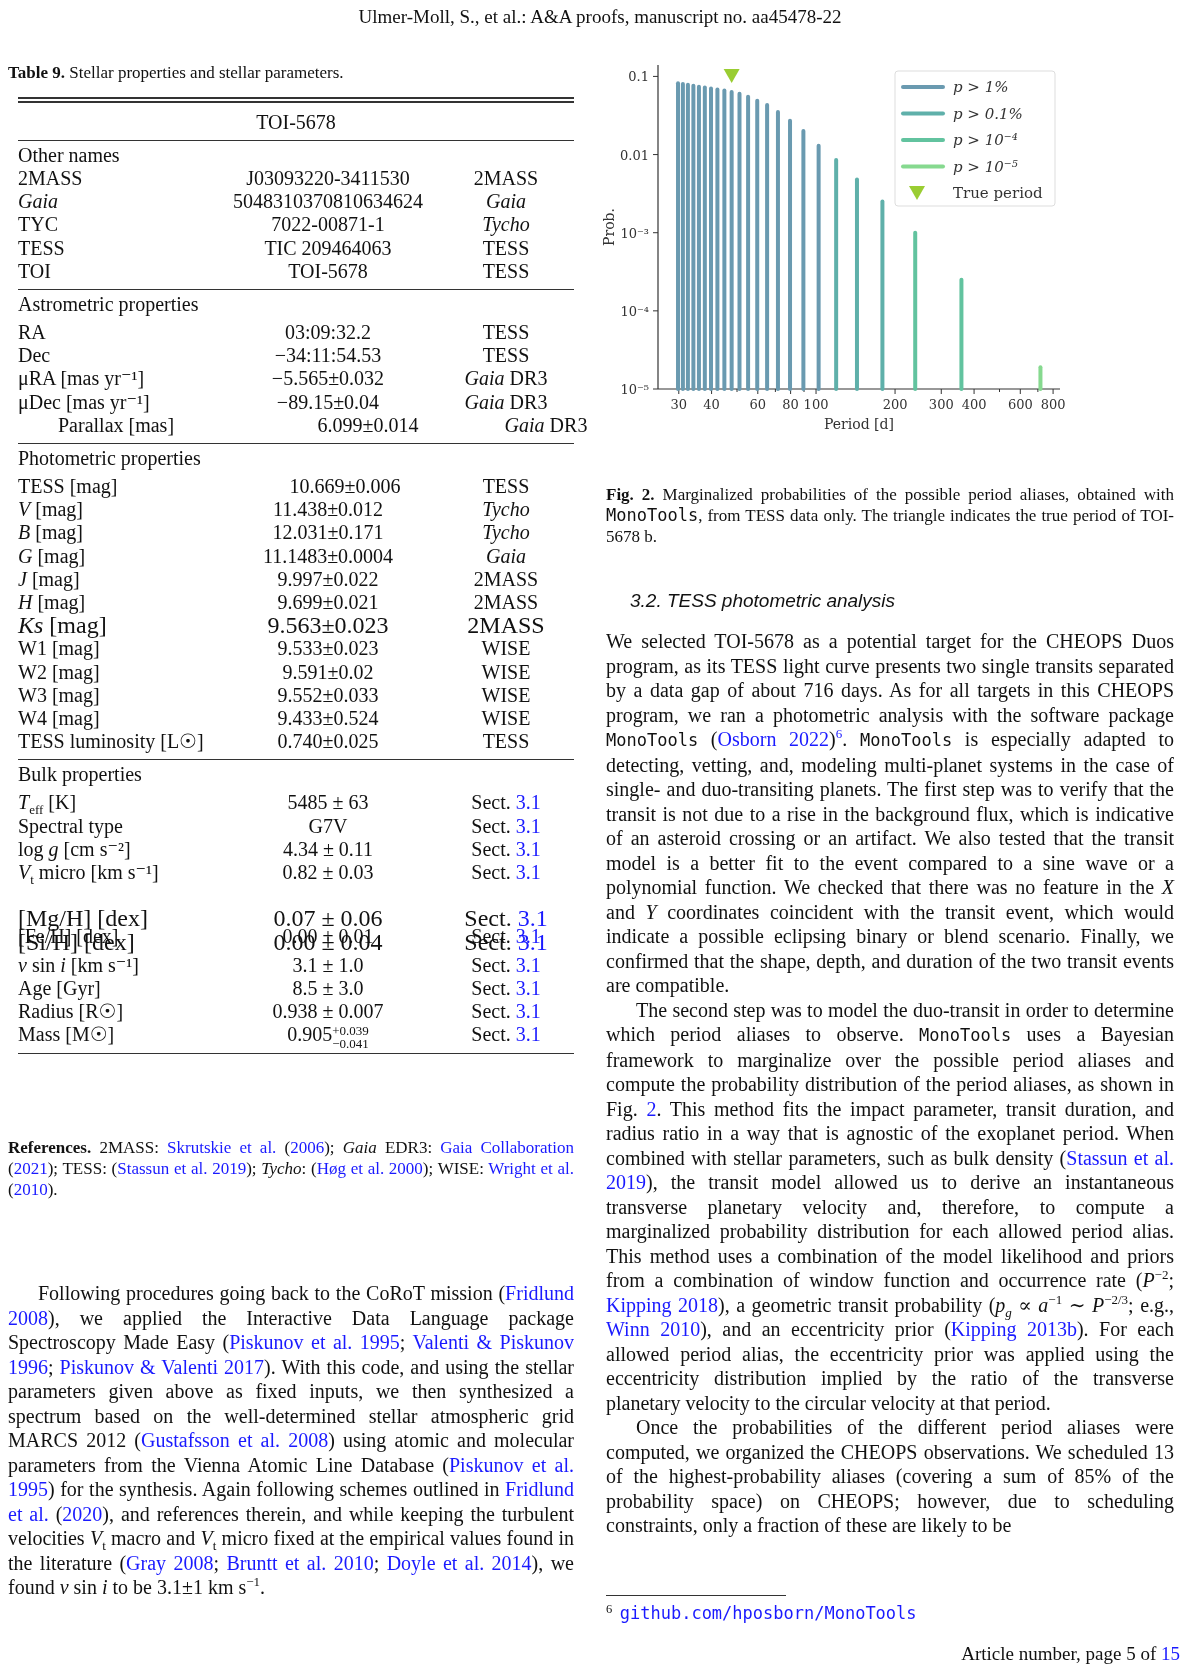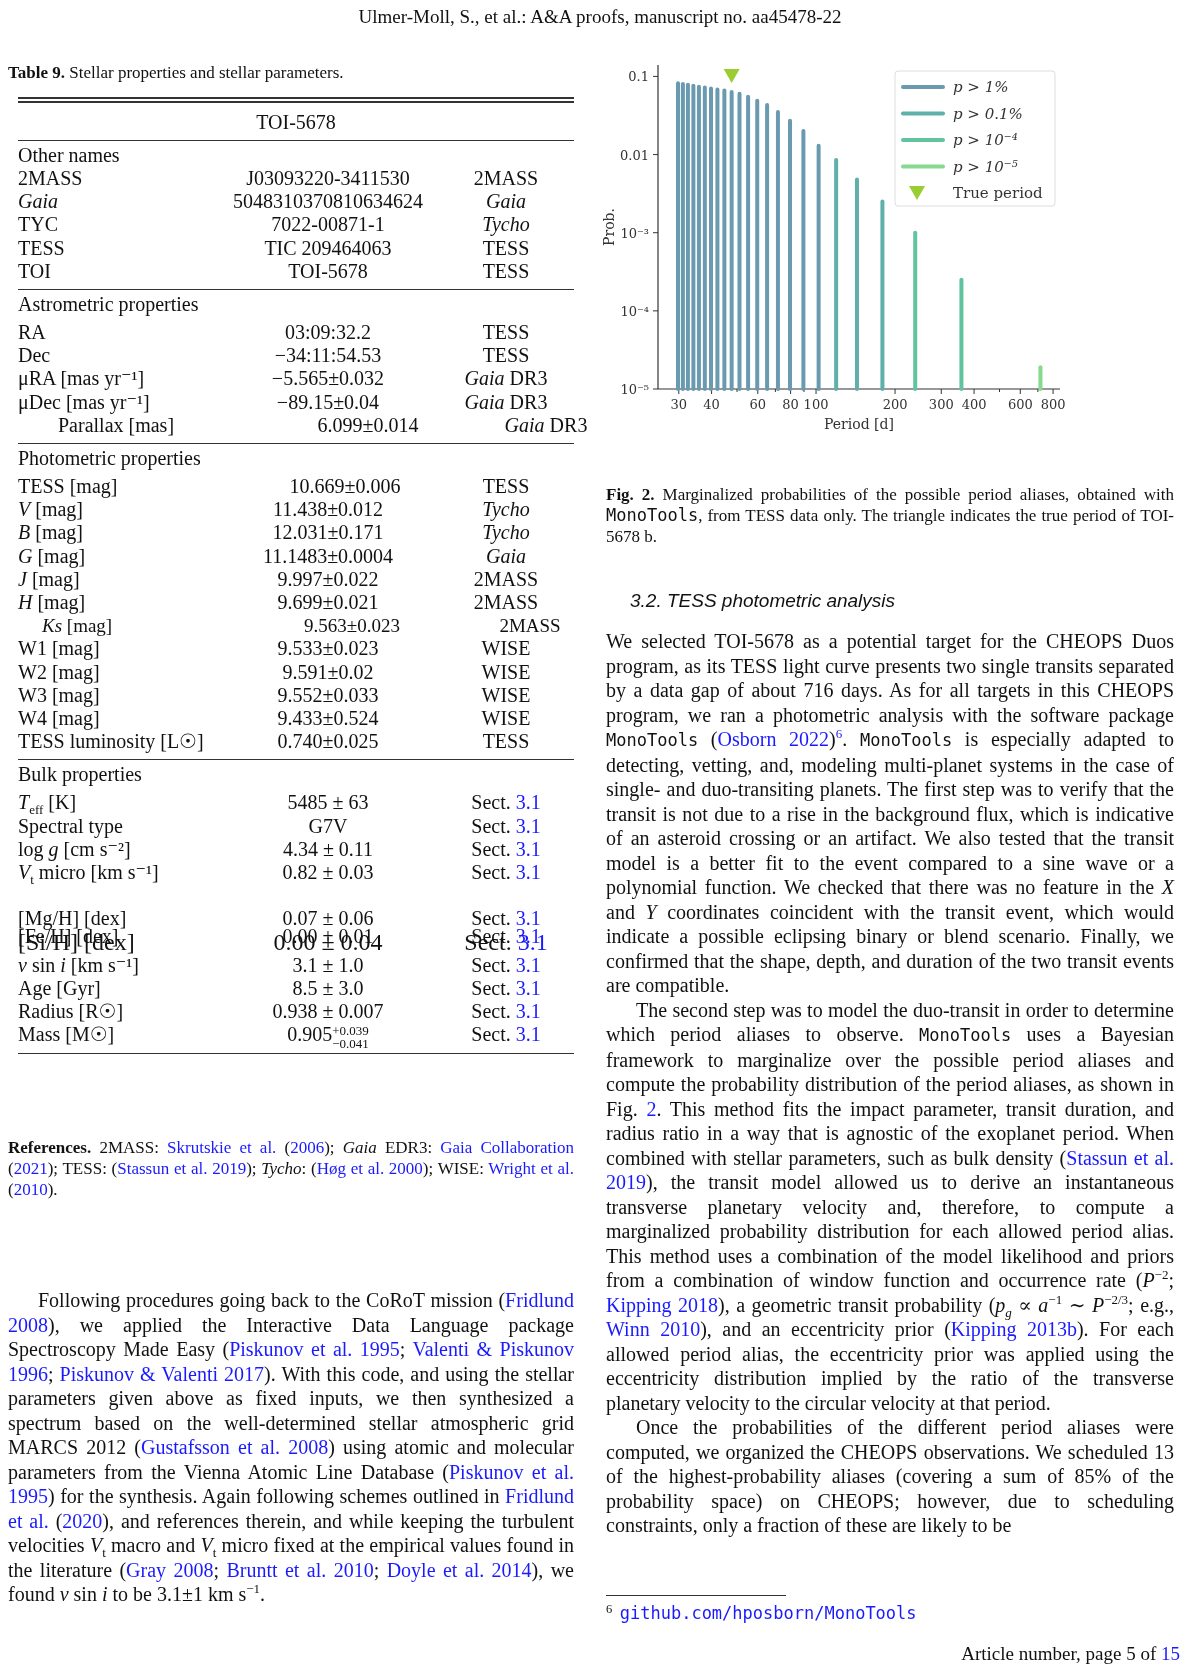--- a/index.html
+++ b/index.html
@@ -4,21 +4,21 @@
 <style>
   html, body { margin:0; padding:0; background:#fff; }
   body { width:1200px; height:1670px; position:relative; font-family:"Liberation Serif","DejaVu Serif",serif; color:#111; overflow:hidden; }
   a, .link { color:#1a1aff; text-decoration:none; }
   .header { position:absolute; top:6px; left:0; width:1200px; text-align:center; font-size:19px; }
   .caption { font-size:17px; margin:6px 0 0 0; }
   .caption b { font-weight:bold; }
   .dbl { position:absolute; left:18px; width:556px; border-top:2px solid #333; }
   .rule { position:absolute; left:18px; width:556px; border-top:1.6px solid #333; }
   .refs { position:absolute; left:8px; top:1137px; width:566px; font-size:17px; line-height:21px; text-align:justify; }
-  .body-left { position:absolute; left:8px; top:1281px; width:566px; font-size:20px; line-height:24.5px; text-align:justify;margin-top:7px; }
+  .body-left { position:absolute; left:8px; top:1281px; width:566px; font-size:20px; line-height:24.5px; text-align:justify; }
   .body-right { position:absolute; left:606px; top:629px; width:568px; font-size:20px; line-height:24.5px; text-align:justify; }
   p { margin:0; }
   p.indent { text-indent:30px; }
   .mono { font-family:"DejaVu Sans Mono","Liberation Mono",monospace; font-size:17px; }
   .figcap { position:absolute; left:606px; top:484px; width:568px; font-size:17px; line-height:21px; text-align:justify; }
   .sect { position:absolute; left:606px; top:590px; font-family:"Liberation Sans","DejaVu Sans",sans-serif; font-style:italic; font-size:19px;margin-left:24px; }
   .fnrule { position:absolute; left:606px; top:1595px; width:180px; border-top:1px solid #333; }
   .footnote { position:absolute; left:606px; top:1602px; font-size:15px; }
   .footer { position:absolute; right:20px; top:1643px; font-size:19px; }
   svg text { font-family:"DejaVu Serif","Liberation Serif",serif; }
@@ -116,21 +116,21 @@
     <div style="position: absolute; left: 18px; top: 567.8px; width: 556px; height: 23.2px; font-size: 20px; line-height: 23.2px;">
       <span style="position: absolute; left: 0px; white-space: nowrap;"><i>J</i> [mag]</span>
       <span style="position: absolute; left: 200px; width: 220px; text-align: center; white-space: nowrap;">9.997±0.022</span>
       <span style="position: absolute; left: 420px; width: 136px; text-align: center; white-space: nowrap;">2MASS</span>
     </div>
     <div style="position: absolute; left: 18px; top: 591px; width: 556px; height: 23.2px; font-size: 20px; line-height: 23.2px;">
       <span style="position: absolute; left: 0px; white-space: nowrap;"><i>H</i> [mag]</span>
       <span style="position: absolute; left: 200px; width: 220px; text-align: center; white-space: nowrap;">9.699±0.021</span>
       <span style="position: absolute; left: 420px; width: 136px; text-align: center; white-space: nowrap;">2MASS</span>
     </div>
-    <div style="position: absolute; left: 18px; top: 614.2px; width: 556px; height: 23.2px; font-size: 19px; line-height: 23.2px; margin-left: 24px;">
+    <div style="position: absolute; left: 18px; top: 614.2px; width: 556px; height: 23.2px; font-size: 24px; line-height: 23.2px;">
       <span style="position: absolute; left: 0px; white-space: nowrap;"><i>Ks</i> [mag]</span>
       <span style="position: absolute; left: 200px; width: 220px; text-align: center; white-space: nowrap;">9.563±0.023</span>
       <span style="position: absolute; left: 420px; width: 136px; text-align: center; white-space: nowrap;">2MASS</span>
     </div>
     <div style="position: absolute; left: 18px; top: 637.4px; width: 556px; height: 23.2px; font-size: 20px; line-height: 23.2px;">
       <span style="position: absolute; left: 0px; white-space: nowrap;">W1 [mag]</span>
       <span style="position: absolute; left: 200px; width: 220px; text-align: center; white-space: nowrap;">9.533±0.023</span>
       <span style="position: absolute; left: 420px; width: 136px; text-align: center; white-space: nowrap;">WISE</span>
     </div>
     <div style="position: absolute; left: 18px; top: 660.6px; width: 556px; height: 23.2px; font-size: 20px; line-height: 23.2px;">
@@ -173,21 +173,21 @@
     <div style="position: absolute; left: 18px; top: 861px; width: 556px; height: 23.2px; font-size: 20px; line-height: 23.2px;">
       <span style="position: absolute; left: 0px; white-space: nowrap;"><i>V</i><sub style="font-size:13px">t</sub> micro [km s⁻¹]</span>
       <span style="position: absolute; left: 200px; width: 220px; text-align: center; white-space: nowrap;">0.82 ± 0.03</span>
       <span style="position: absolute; left: 420px; width: 136px; text-align: center; white-space: nowrap;">Sect. <a>3.1</a></span>
     </div>
     <div style="position: absolute; left: 18px; top: 884.2px; width: 556px; height: 23.2px; font-size: 20px; line-height: 23.2px; margin-top: 41px;">
       <span style="position: absolute; left: 0px; white-space: nowrap;">[Fe/H] [dex]</span>
       <span style="position: absolute; left: 200px; width: 220px; text-align: center; white-space: nowrap;">0.00 ± 0.01</span>
       <span style="position: absolute; left: 420px; width: 136px; text-align: center; white-space: nowrap;">Sect. <a>3.1</a></span>
     </div>
-    <div style="position: absolute; left: 18px; top: 907.4px; width: 556px; height: 23.2px; font-size: 20px; line-height: 23.2px;">
+    <div style="position: absolute; left: 18px; top: 907.4px; width: 556px; height: 23.2px; font-size: 24px; line-height: 23.2px;">
       <span style="position: absolute; left: 0px; white-space: nowrap;">[Mg/H] [dex]</span>
       <span style="position: absolute; left: 200px; width: 220px; text-align: center; white-space: nowrap;">0.07 ± 0.06</span>
       <span style="position: absolute; left: 420px; width: 136px; text-align: center; white-space: nowrap;">Sect. <a>3.1</a></span>
     </div>
     <div style="position: absolute; left: 18px; top: 930.6px; width: 556px; height: 23.2px; font-size: 24px; line-height: 23.2px;">
       <span style="position: absolute; left: 0px; white-space: nowrap;">[Si/H] [dex]</span>
       <span style="position: absolute; left: 200px; width: 220px; text-align: center; white-space: nowrap;">0.00 ± 0.04</span>
       <span style="position: absolute; left: 420px; width: 136px; text-align: center; white-space: nowrap;">Sect. <a>3.1</a></span>
     </div>
     <div style="position: absolute; left: 18px; top: 953.8px; width: 556px; height: 23.2px; font-size: 20px; line-height: 23.2px;">

